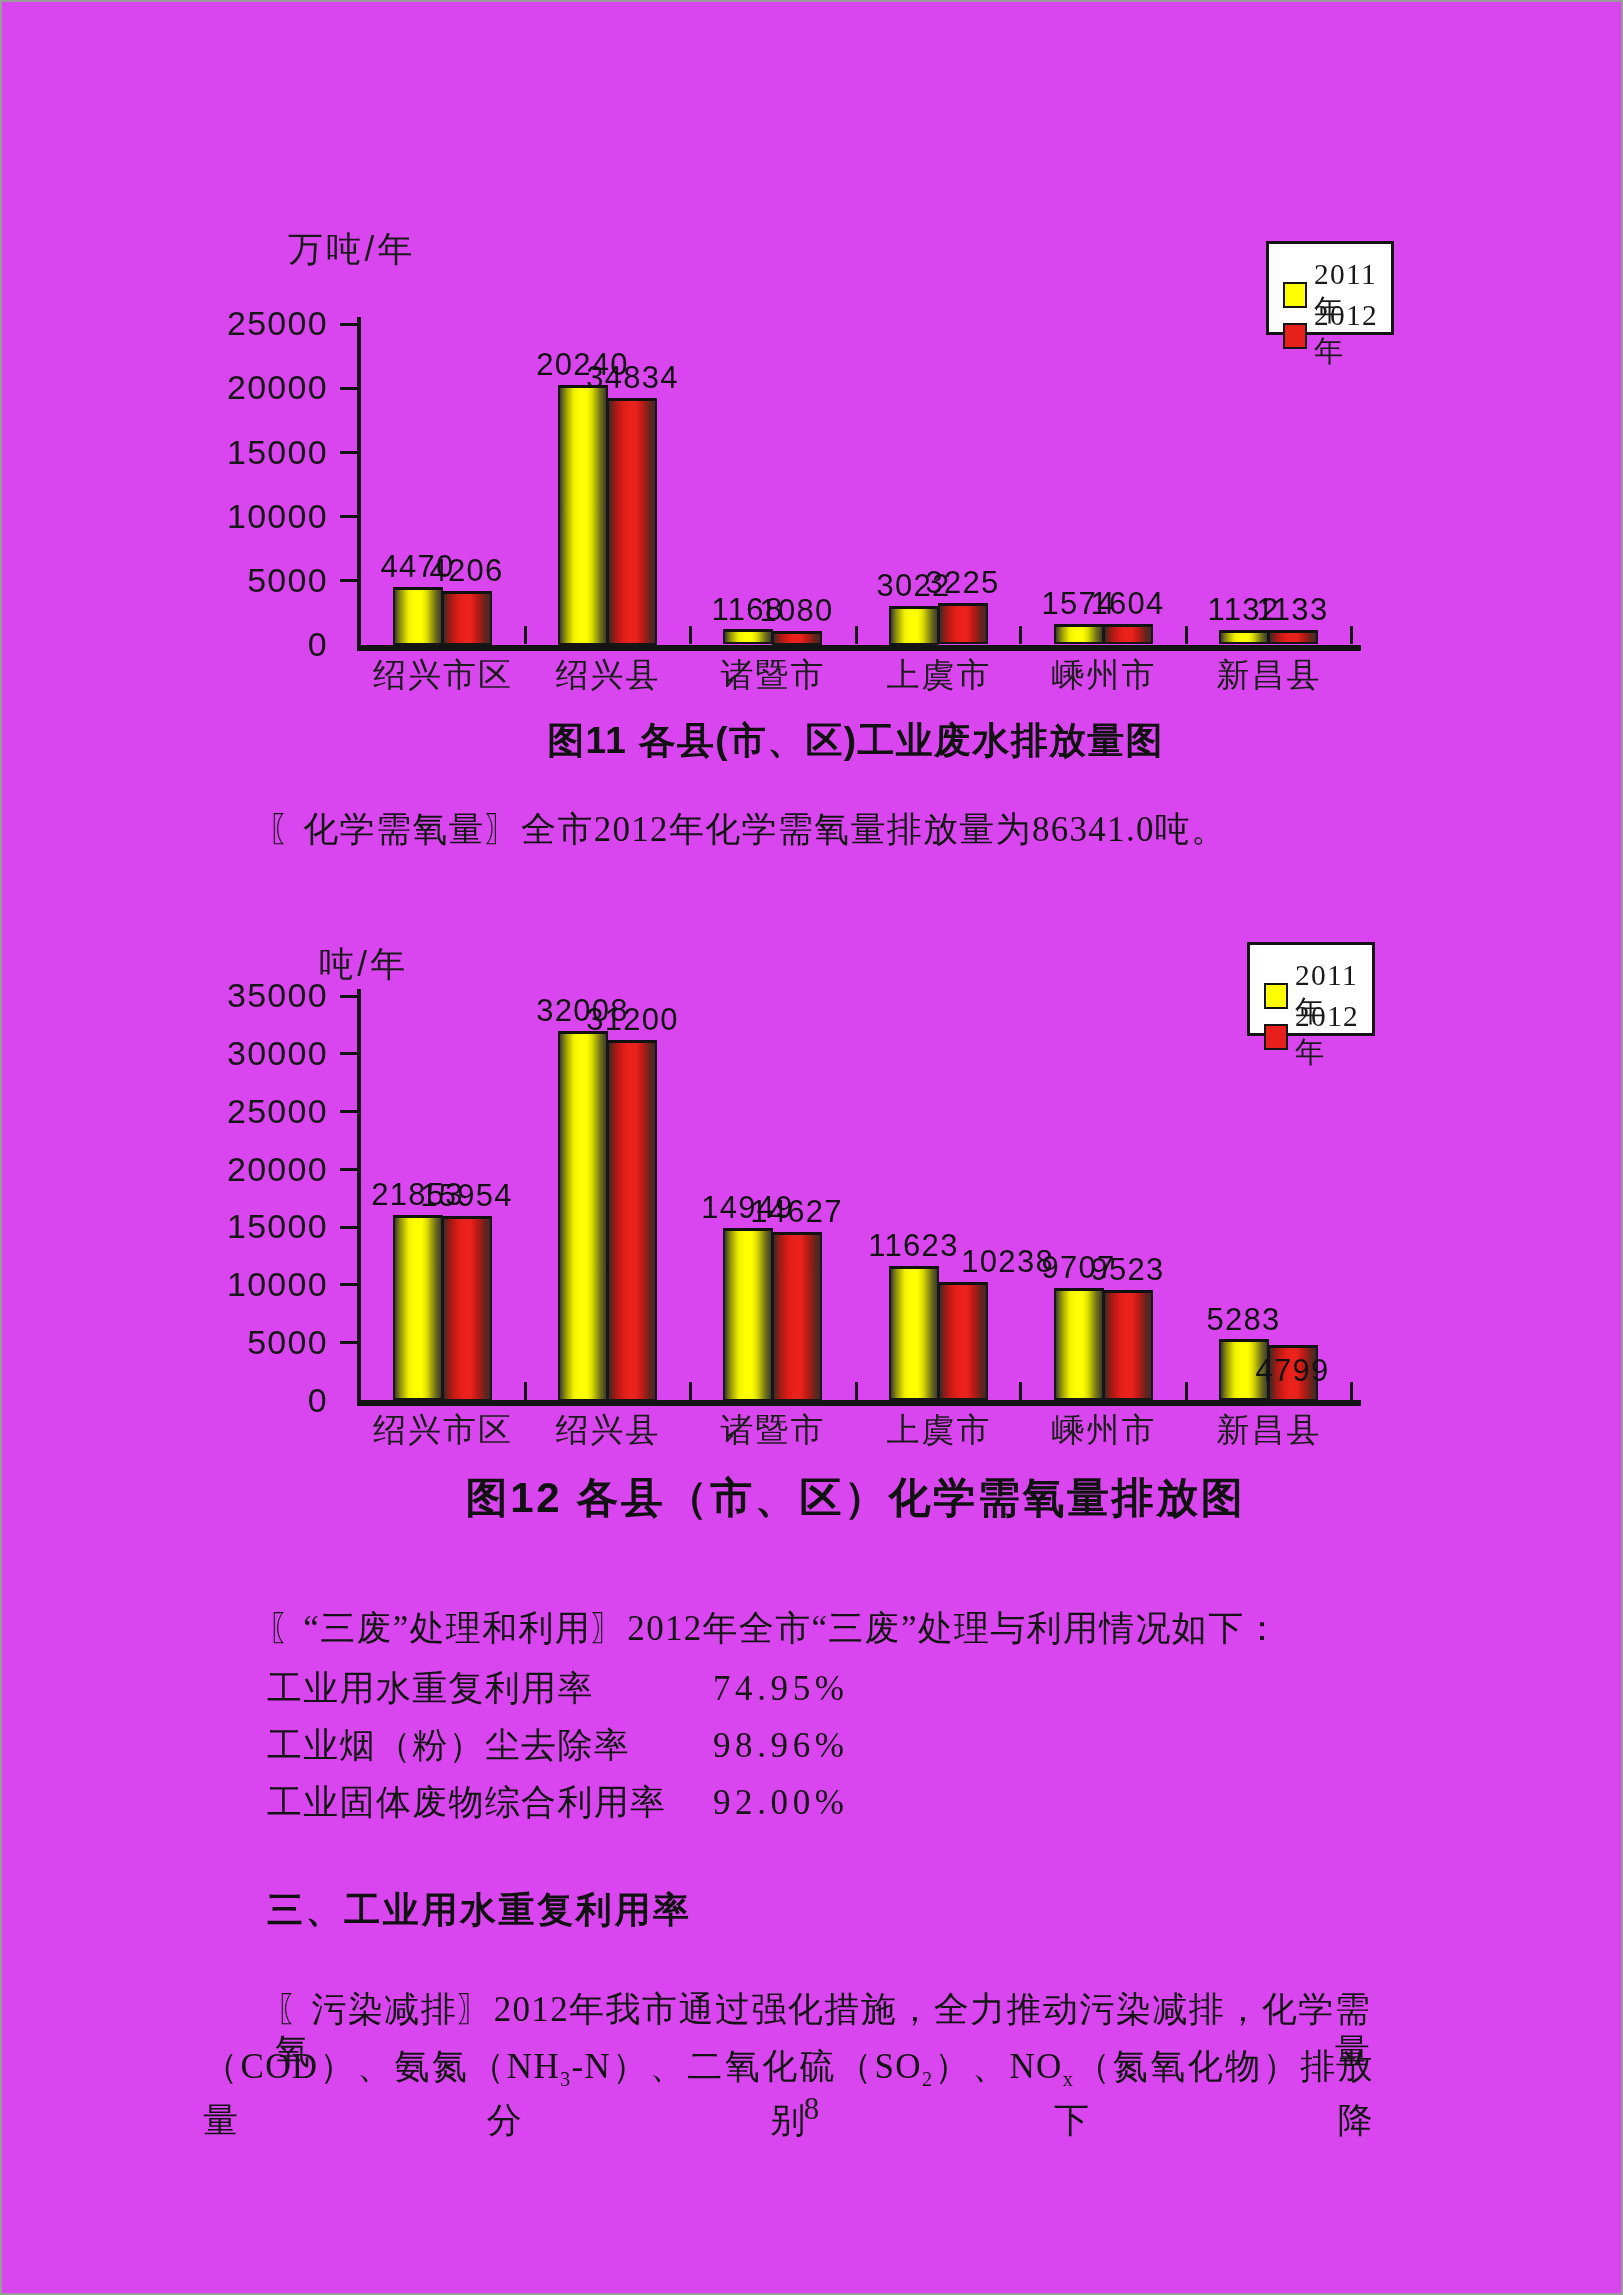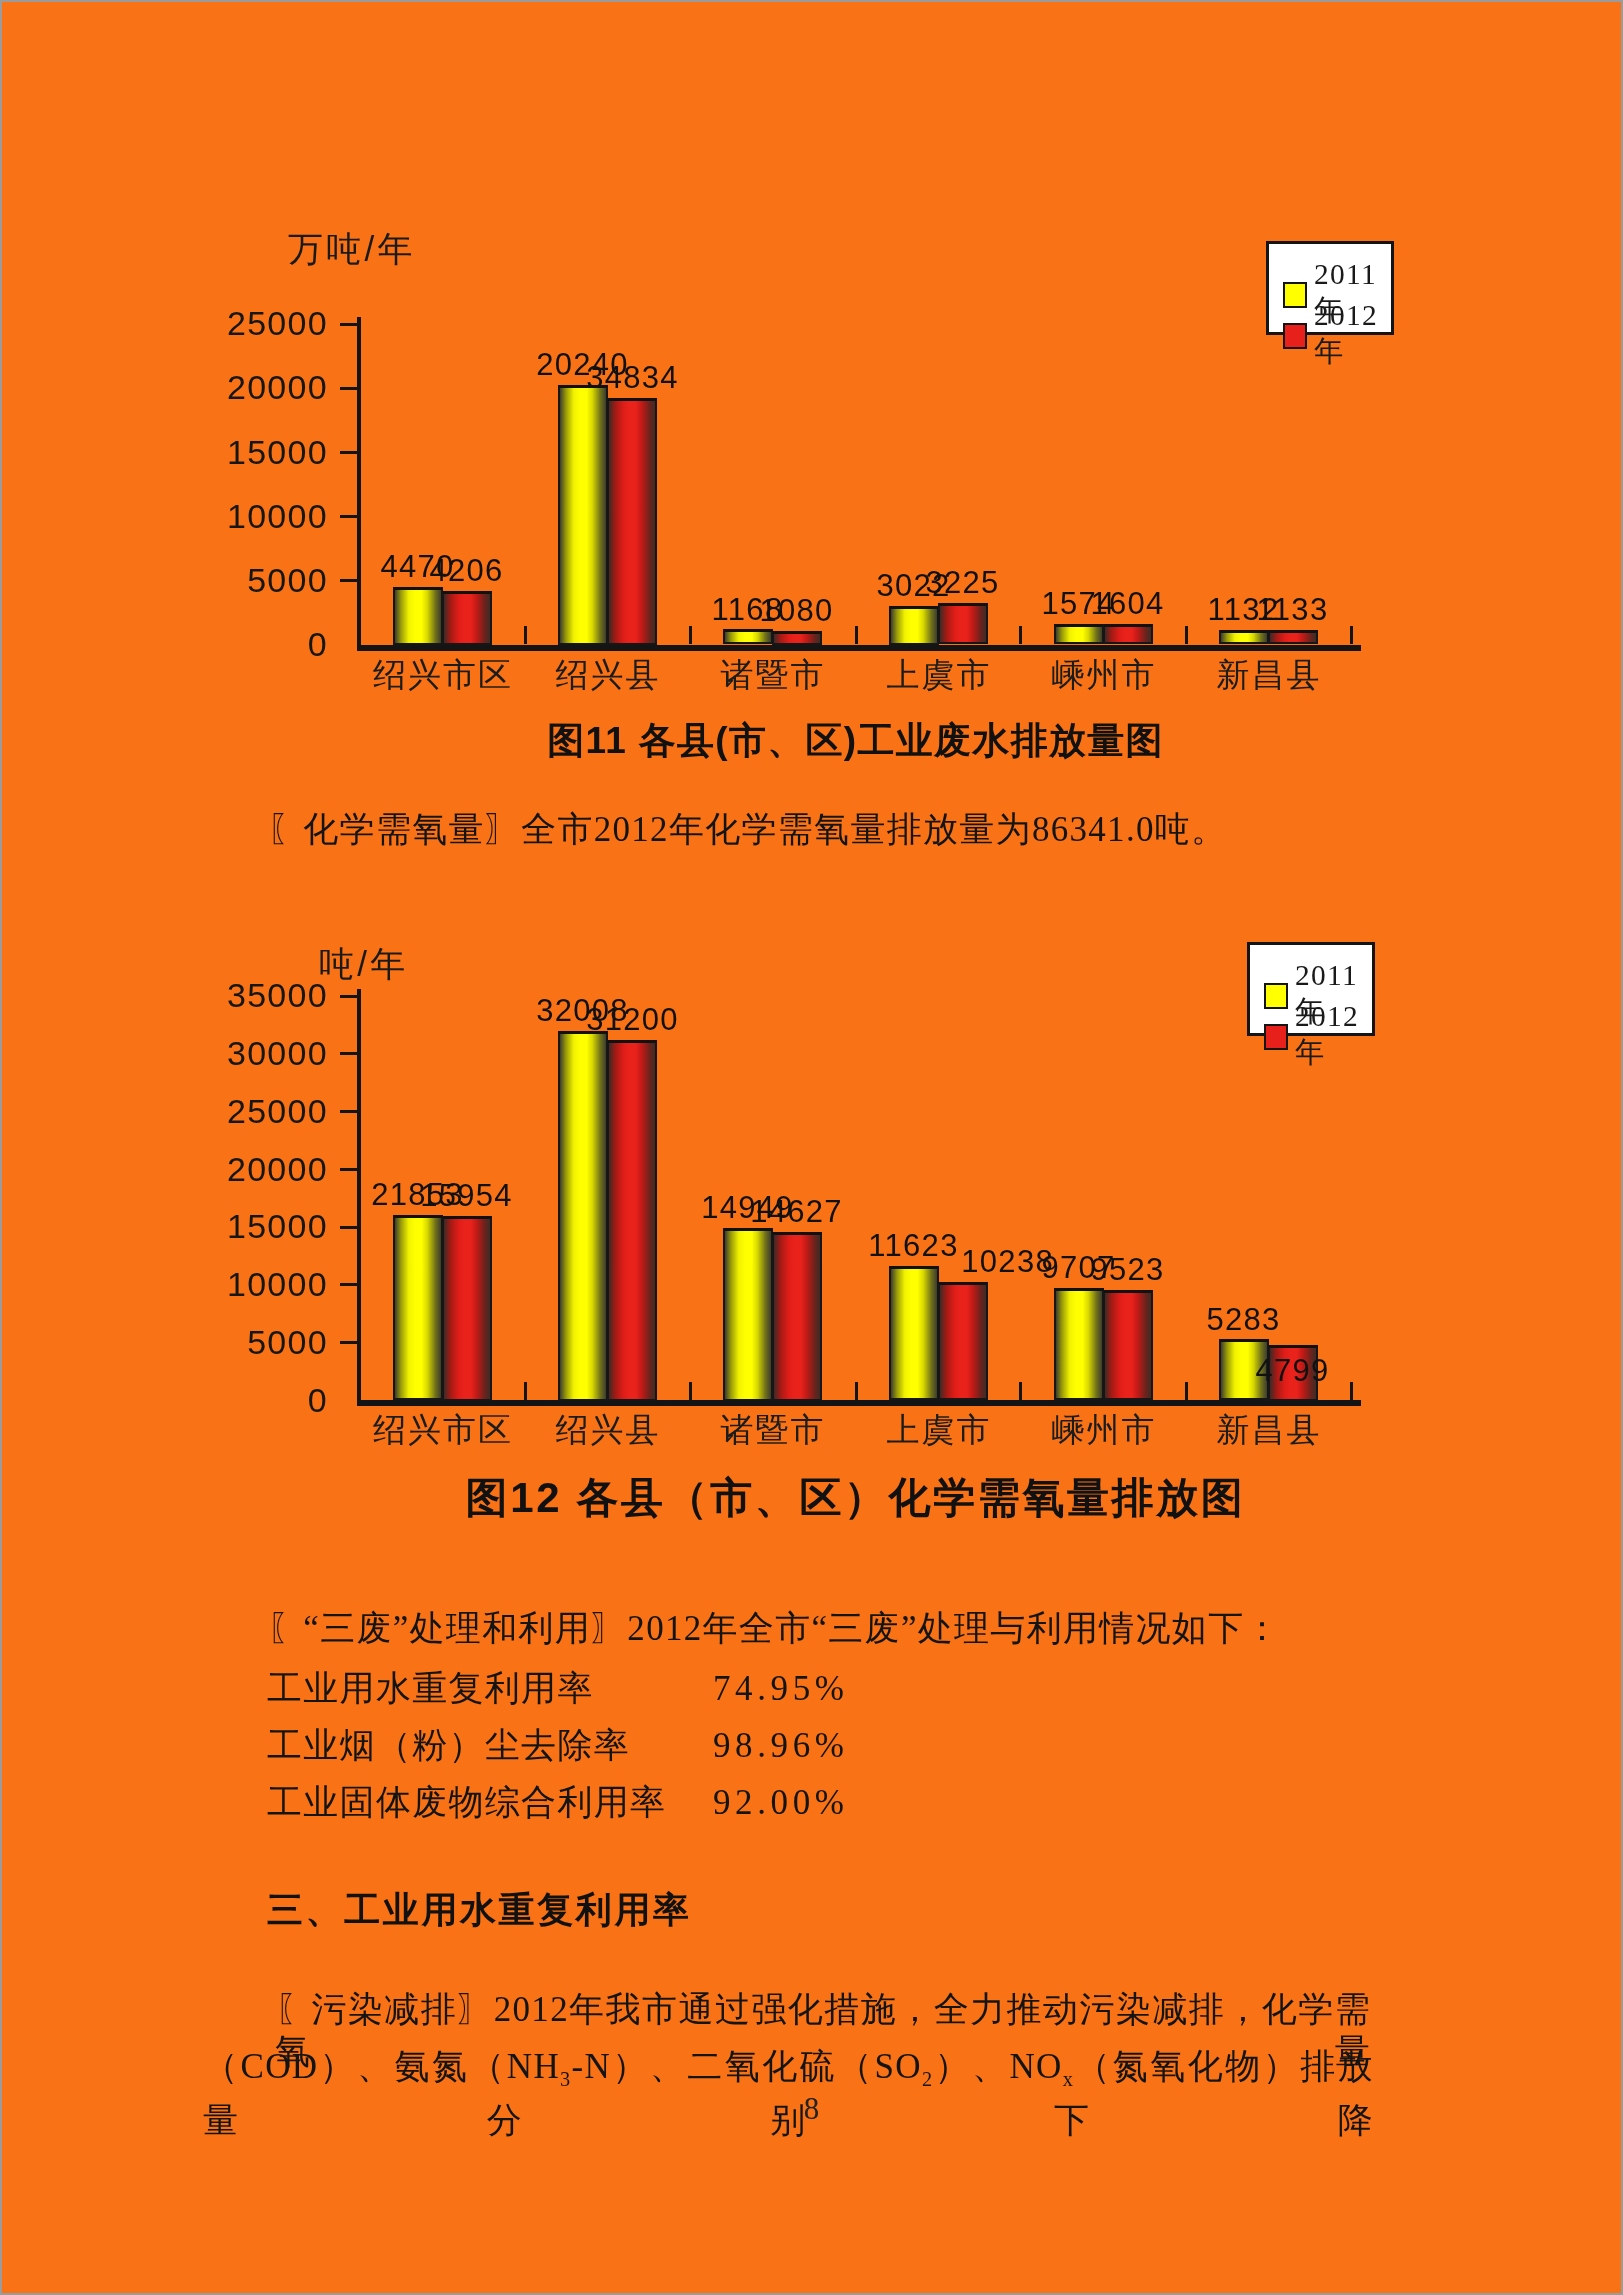--- a/index.html
+++ b/index.html
@@ -1,16 +1,16 @@
 <!DOCTYPE html>
 <html style="font-size:10.5px"><head>
 <meta charset="utf-8">
 <style>
   html,body{margin:0;padding:0;background:#e8e8e8;}
-  .page{position:relative;width:1623px;height:2295px;background:#f97316;
+  .page{position:relative;width:1623px;height:2295px;background:#d946ef;
         box-shadow:inset 0 0 0 2px #9b9b9b;color:#141414;
         font-family:"Liberation Serif",serif;overflow:hidden;}
   .abs{position:absolute;}
   .unit-label{position:absolute;font-family:"Liberation Sans",sans-serif;
         font-size:35px;letter-spacing:3.3px;color:#1a1a1a;}
   .caption{position:absolute;left:360px;width:991px;text-align:center;
         font-family:"Liberation Sans",sans-serif;font-weight:700;color:#111;}
   .caption.c1{top:716px;font-size:37px;letter-spacing:1.3px;}
   .caption.c2{top:1470px;font-size:42px;letter-spacing:2.6px;}
   .para{position:absolute;font-size:35px;letter-spacing:1.3px;line-height:42px;color:#141414;}

